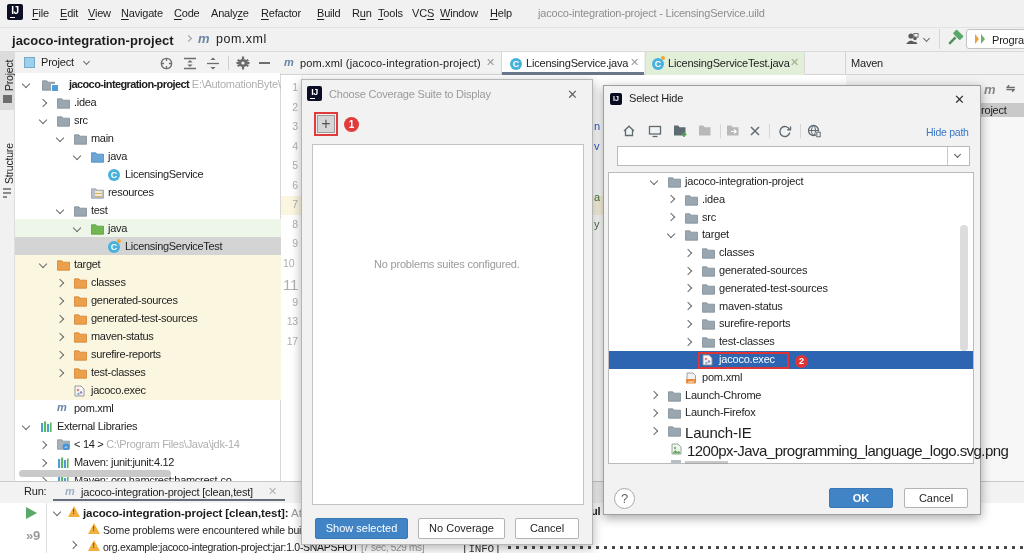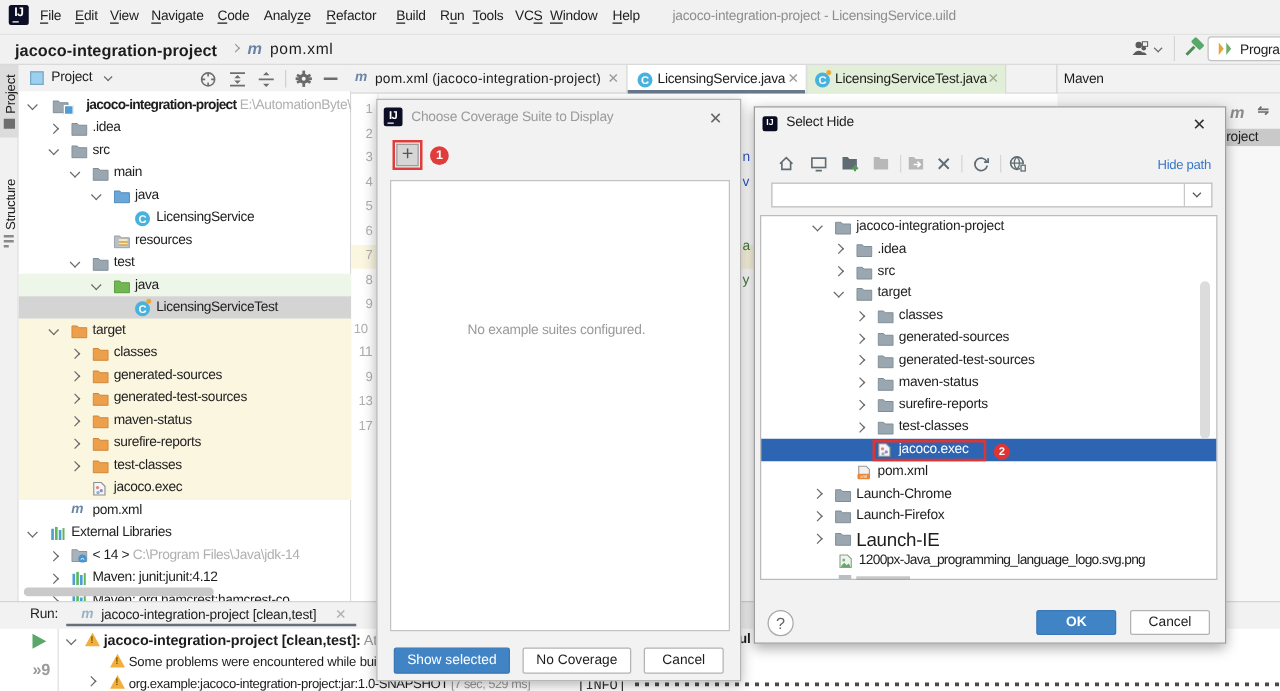--- a/index.html
+++ b/index.html
@@ -261,21 +261,21 @@
     <div class="tx" style="left:283px;top:81px;width:15px;text-align:right;font-size:10.5px;color:#afafaf">1</div>
     <div class="tx" style="left:283px;top:100.5px;width:15px;text-align:right;font-size:10.5px;color:#afafaf">2</div>
     <div class="tx" style="left:283px;top:120px;width:15px;text-align:right;font-size:10.5px;color:#afafaf">3</div>
     <div class="tx" style="left:283px;top:139.5px;width:15px;text-align:right;font-size:10.5px;color:#afafaf">4</div>
     <div class="tx" style="left:283px;top:159px;width:15px;text-align:right;font-size:10.5px;color:#afafaf">5</div>
     <div class="tx" style="left:283px;top:178.5px;width:15px;text-align:right;font-size:10.5px;color:#afafaf">6</div>
     <div class="tx" style="left:283px;top:198px;width:15px;text-align:right;font-size:10.5px;color:#afafaf">7</div>
     <div class="tx" style="left:283px;top:217.5px;width:15px;text-align:right;font-size:10.5px;color:#afafaf">8</div>
     <div class="tx" style="left:283px;top:237px;width:15px;text-align:right;font-size:10.5px;color:#afafaf">9</div>
     <div class="tx" style="left:283px;top:256.5px;width:15px;text-align:left;font-size:10.5px;color:#afafaf">10</div>
-    <div class="tx" style="left:283px;top:276px;width:15px;text-align:right;font-size:11px;color:#afafaf">11</div>
+    <div class="tx" style="left:283px;top:276px;width:15px;text-align:right;font-size:15px;color:#afafaf">11</div>
     <div class="tx" style="left:283px;top:295.5px;width:15px;text-align:right;font-size:10.5px;color:#afafaf">9</div>
     <div class="tx" style="left:283px;top:315px;width:15px;text-align:right;font-size:10.5px;color:#afafaf">13</div>
     <div class="tx" style="left:283px;top:334.5px;width:15px;text-align:right;font-size:10.5px;color:#afafaf">17</div>
   </div>
 <div class="abs" style="left:302px;top:75px;width:1px;height:406px;background:#ececec"></div>
 
 <div class="tx" style="left:594px;top:120px;font-size:11px;color:#2e56c5">n</div>
 <div class="tx" style="left:594px;top:140px;font-size:11px;color:#2e56c5">v</div>
 <div class="tx" style="left:594px;top:191px;font-size:11px;color:#4a7a42">a</div>
 <div class="tx" style="left:594px;top:218px;font-size:11px;color:#4a7a42">y</div>
@@ -313,21 +313,21 @@
 <div class="abs" style="left:508px;top:546px;width:516px;height:3px;background:repeating-linear-gradient(90deg,#4a4a4a 0 3px,transparent 3px 8px)"></div>
 
 <div class="abs" style="left:301px;top:79px;width:292px;height:466px;background:#f2f2f2;border:1px solid #b6b6b6;box-shadow:0 3px 10px rgba(0,0,0,.3);z-index:10">
   <div class="abs" style="left:5px;top:6px;width:15px;height:15px;background:#0b0e24;border-radius:2px;color:#fff;font-size:9px;font-weight:bold;text-align:center;line-height:13px;letter-spacing:-0.5px">IJ<div style="position:absolute;left:3px;bottom:2px;width:5px;height:1.5px;background:#fff"></div></div>
   <div class="tx" style="left:27px;top:8px;font-size:11px;color:#9a9a9a">Choose Coverage Suite to Display</div>
   <div class="tx" style="left:265px;top:7px;font-size:13px;color:#666">✕</div>
   <div class="abs" style="left:12px;top:32px;width:24px;height:24px;border:2px solid #e03c3c"></div>
   <div class="abs" style="left:15px;top:35px;width:18px;height:18px;background:#d6d6d6;border:1px solid #9c9c9c;color:#555;font-size:16px;text-align:center;line-height:15px">+</div>
   <div class="abs" style="left:42px;top:37px;width:15px;height:15px;border-radius:50%;background:#e03c3c;color:#fff;font-size:10px;font-weight:bold;text-align:center;line-height:15px">1</div>
   <div class="abs" style="left:10px;top:64px;width:272px;height:361px;background:#fff;border:1px solid #c3c3c3"></div>
-  <div class="tx" style="left:72px;top:178px;font-size:11px;color:#9a9a9a">No example suites configured.</div>
+  <div class="tx" style="left:72px;top:178px;font-size:11px;color:#9a9a9a">No problems suites configured.</div>
   <div class="abs" style="left:13px;top:438px;width:93px;height:21px;background:#4184c6;border:1px solid #3977b5;border-radius:2px;color:#fff;font-size:11px;text-align:center;line-height:19px">Show selected</div>
   <div class="abs" style="left:116px;top:438px;width:87px;height:21px;background:#fff;border:1px solid #b3b3b3;border-radius:2px;color:#1d1d1d;font-size:11px;text-align:center;line-height:19px">No Coverage</div>
   <div class="abs" style="left:213px;top:438px;width:64px;height:21px;background:#fff;border:1px solid #b3b3b3;border-radius:2px;color:#1d1d1d;font-size:11px;text-align:center;line-height:19px">Cancel</div>
 </div>
 
 <div class="abs" style="left:603px;top:85px;width:378px;height:430px;background:#f2f2f2;border:1px solid #9e9e9e;box-shadow:0 3px 10px rgba(0,0,0,.35);z-index:20">
   <div class="abs" style="left:6px;top:7px;width:12px;height:12px;background:#090c21;border-radius:2px;color:#fff;font-size:7px;font-weight:bold;text-align:center;line-height:11px">IJ</div>
   <div class="tx" style="left:25px;top:6px;font-size:11px;color:#1d1d1d">Select Hide</div>
   <div class="tx" style="left:350px;top:6px;font-size:13px;color:#333">✕</div>
   <div id="d2icons">
@@ -449,21 +449,21 @@
       <div class="chev-r" style="left:47px;top:341.70000000000005px"></div>
       <svg class="abs" style="left:64px;top:340.20000000000005px" width="13" height="11" viewBox="0 0 13 11">
         <path d="M0.5 2.2 V0.8 h4.3 l1.3 1.4 h6.4 v8 h-12 z" fill="#9aa7b0" stroke="#7f8d96" stroke-width="0.8"></path>
       </svg>
       <div class="tx" style="left:81px;top:338.20000000000005px;font-size:15px;color:#1d1d1d;letter-spacing:-0.2px">Launch-IE</div>
       <svg class="abs" style="left:67px;top:357px" width="11" height="12" viewBox="0 0 11 12">
         <path d="M1 1 h6 l3 3 v7 h-9 z" fill="#eef5ee" stroke="#8aa08a" stroke-width="0.9"></path>
         <circle cx="4" cy="5" r="1.2" fill="#7ab87a"></circle>
         <path d="M2 9.5 l2.4-2.4 2 2 1.4-1.4 1.4 1.8 v1 h-7.2z" fill="#6aa86a"></path>
       </svg>
-      <div class="tx" style="left:83px;top:356px;font-size:11px;color:#1d1d1d;letter-spacing:-0.2px"><span style="letter-spacing:-0.55px">1200px-Java_programming_language_logo.svg.png</span></div>
+      <div class="tx" style="left:83px;top:356px;font-size:15px;color:#1d1d1d;letter-spacing:-0.2px"><span style="letter-spacing:-0.55px">1200px-Java_programming_language_logo.svg.png</span></div>
       <div class="abs" style="left:94px;top:266px;width:91px;height:17px;border:2px solid #dd3535"></div>
       <div class="abs" style="left:191px;top:268.5px;width:13px;height:13px;border-radius:50%;background:#dd3535;color:#fff;font-size:9px;font-weight:bold;text-align:center;line-height:13px">2</div>
       <div class="abs" style="left:356px;top:139px;width:8px;height:126px;background:#dcdcdc;border-radius:4px"></div>
       <div class="abs" style="left:67px;top:373.5px;width:10px;height:4px;background:#b9bec2"></div>
       <div class="abs" style="left:81px;top:374.5px;width:43px;height:3px;background:#9a9a9a;opacity:.55"></div>
     </div>
   <div class="abs" style="left:10px;top:402px;width:21px;height:21px;border:1px solid #a8a8a8;border-radius:50%;background:#fff;color:#666;font-size:13px;text-align:center;line-height:20px">?</div>
   <div class="abs" style="left:225px;top:402px;width:64px;height:20px;background:#4184c6;border:1px solid #3977b5;border-radius:2px;color:#fff;font-size:11px;font-weight:bold;text-align:center;line-height:18px">OK</div>
   <div class="abs" style="left:300px;top:402px;width:64px;height:20px;background:#fff;border:1px solid #b3b3b3;border-radius:2px;color:#1d1d1d;font-size:11px;text-align:center;line-height:18px">Cancel</div>
 </div>

